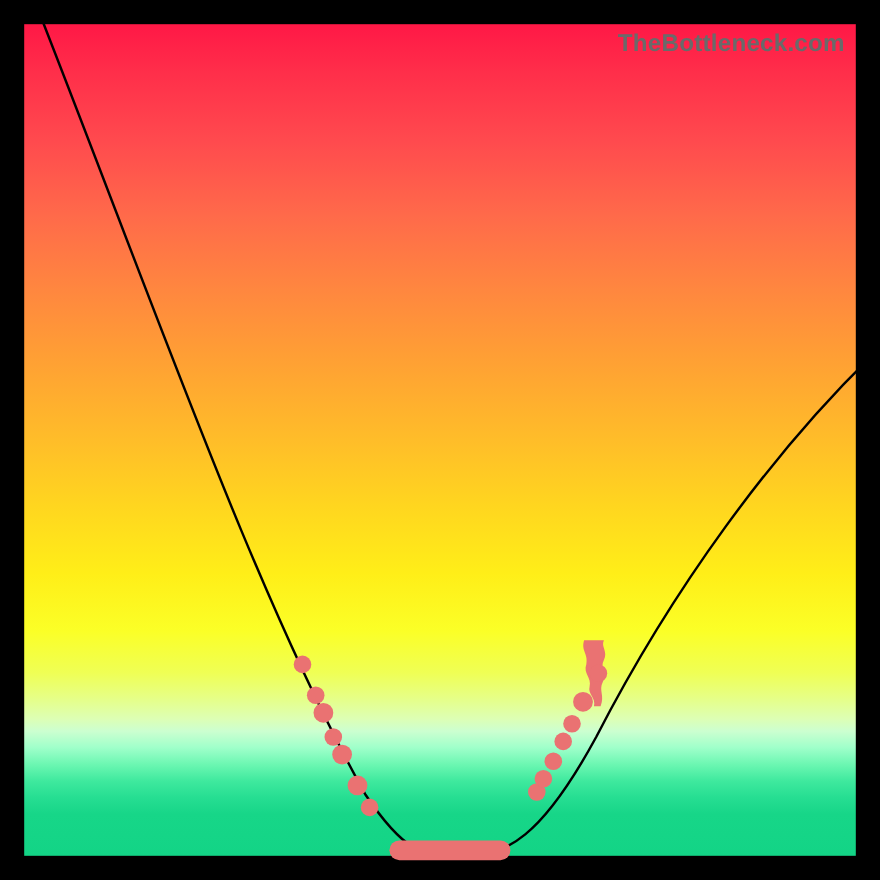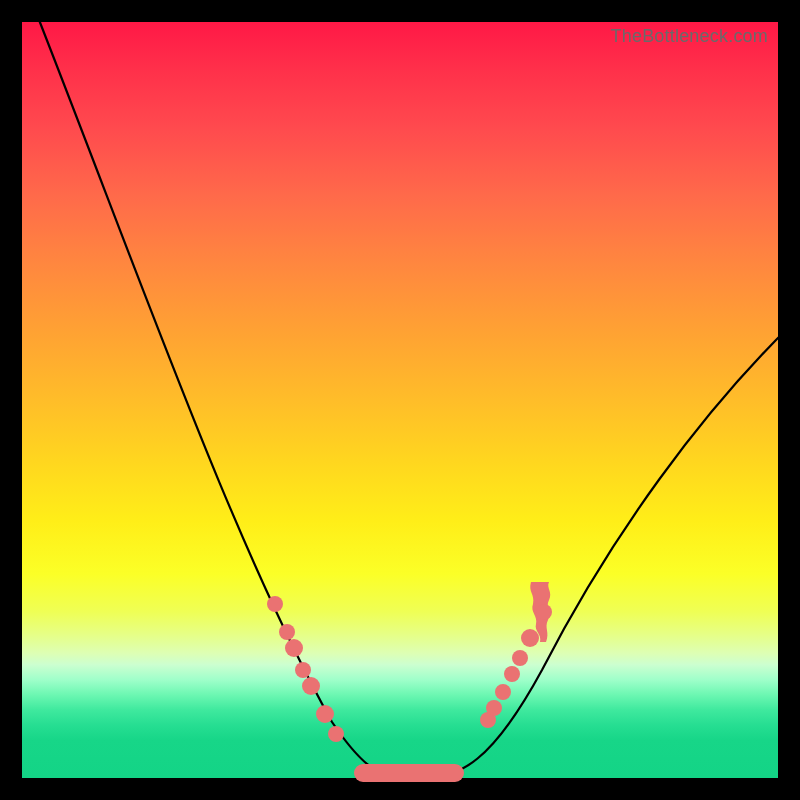--- a/index.html
+++ b/index.html
@@ -43,22 +43,22 @@
       #3fe99e 91%,
       #26de92 93%,
       #17d688 95%,
       #13d486 100%);
   }
   .watermark {
     position: absolute;
     top: 4px;
     right: 10px;
     color: #6a6a6a;
-    font-size: 18px;
-    font-weight: 400;
+    font-size: 22px;
+    font-weight: 700;
     font-family: Arial, sans-serif;
     letter-spacing: 0.2px;
   }
   svg.overlay {
     position: absolute;
     left: 0;
     top: 0;
     width: 756px;
     height: 756px;
     overflow: visible;

